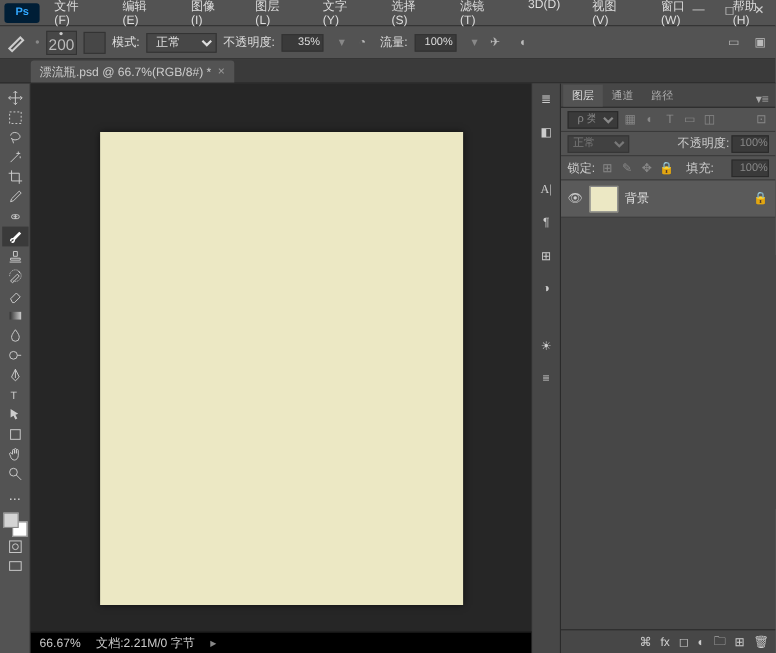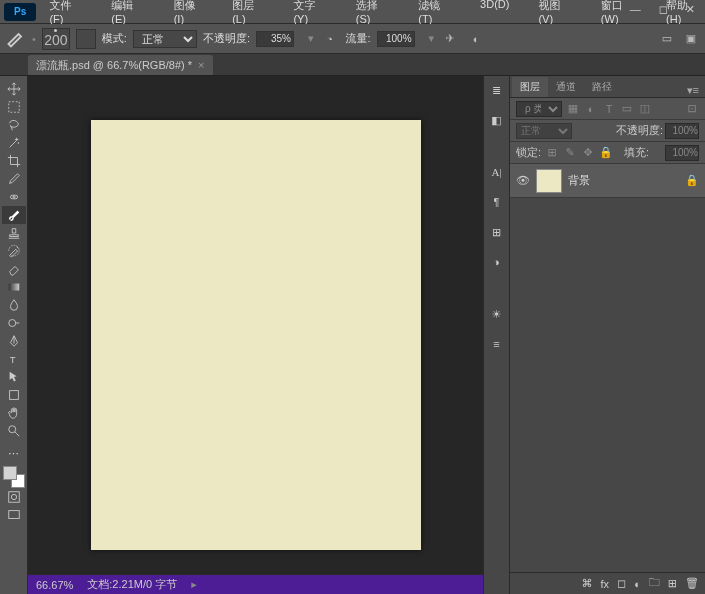--- a/index.html
+++ b/index.html
@@ -27,21 +27,21 @@
 .main{display:flex;height:518px}
 .toolbar{width:28px;background:#535353;display:flex;flex-direction:column;align-items:center;padding-top:4px;gap:0;border-right:1px solid #2a2a2a}
 .tool{width:24px;height:18px;display:flex;align-items:center;justify-content:center;cursor:pointer;color:#ddd;position:relative}
 .tool.active{background:#3a3a3a}
 .tool svg{width:14px;height:14px}
 .color-sw{width:22px;height:22px;position:relative;margin-top:4px}
 .color-sw .fg{width:14px;height:14px;background:#d4d4d4;border:1px solid #888;position:absolute;top:0;left:0;z-index:2}
 .color-sw .bg{width:14px;height:14px;background:#fff;border:1px solid #888;position:absolute;bottom:0;right:0}
 .canvas-area{flex:1;background:#262626;display:flex;align-items:center;justify-content:center;position:relative}
 .canvas{background:#ece8c4;width:330px;height:430px;box-shadow:0 0 6px rgba(0,0,0,.6)}
-.statusbar{position:absolute;bottom:0;left:0;right:0;height:20px;background:#4c1d95;display:flex;align-items:center;padding:0 8px;gap:14px;font-size:10px;color:#ccc;border-top:1px solid #2a2a2a}
+.statusbar{position:absolute;bottom:0;left:0;right:0;height:20px;background:#000000;display:flex;align-items:center;padding:0 8px;gap:14px;font-size:10px;color:#ccc;border-top:1px solid #2a2a2a}
 .rpanel{width:222px;background:#535353;display:flex;border-left:1px solid #2a2a2a}
 .vstrip{width:26px;background:#474747;display:flex;flex-direction:column;align-items:center;padding-top:4px;gap:10px;border-right:1px solid #2a2a2a}
 .vstrip .vicon{width:20px;height:20px;display:flex;align-items:center;justify-content:center;color:#ccc;cursor:pointer}
 .layers{flex:1;display:flex;flex-direction:column}
 .panel-tabs{height:22px;display:flex;align-items:flex-end;background:#474747;border-bottom:1px solid #2a2a2a;padding-left:2px;gap:0}
 .panel-tab{padding:3px 8px;font-size:10px;color:#aaa;cursor:pointer}
 .panel-tab.active{background:#535353;color:#ddd}
 .panel-menu{margin-left:auto;padding:0 6px;color:#aaa;cursor:pointer}
 .panel-ops{height:22px;display:flex;align-items:center;gap:4px;padding:0 6px;color:#888;font-size:10px;border-bottom:1px solid #3a3a3a}
 .panel-ops .sel{background:#3a3a3a;border:1px solid #2a2a2a;color:#888;font-size:10px;padding:0 4px;width:46px;height:16px}

